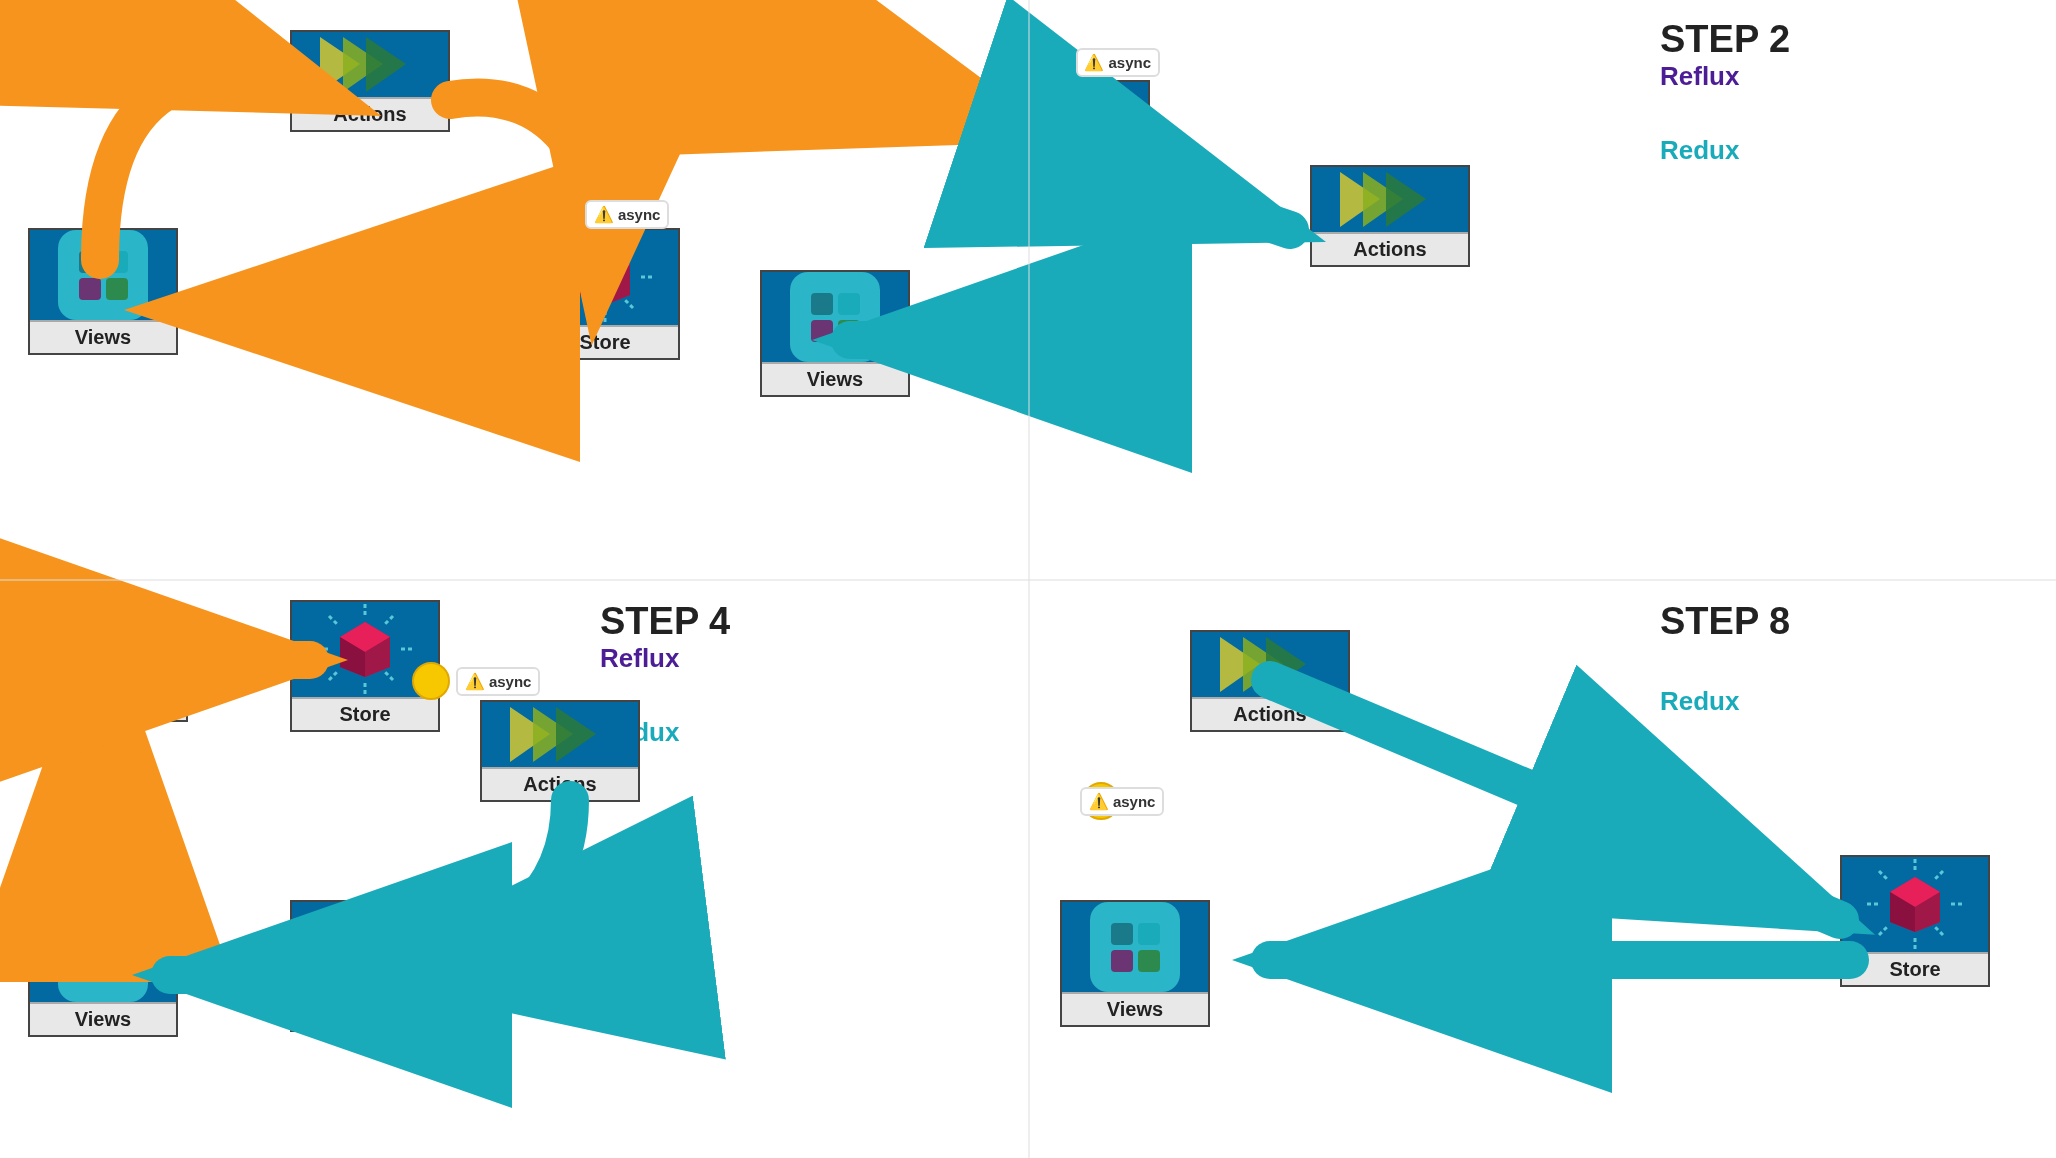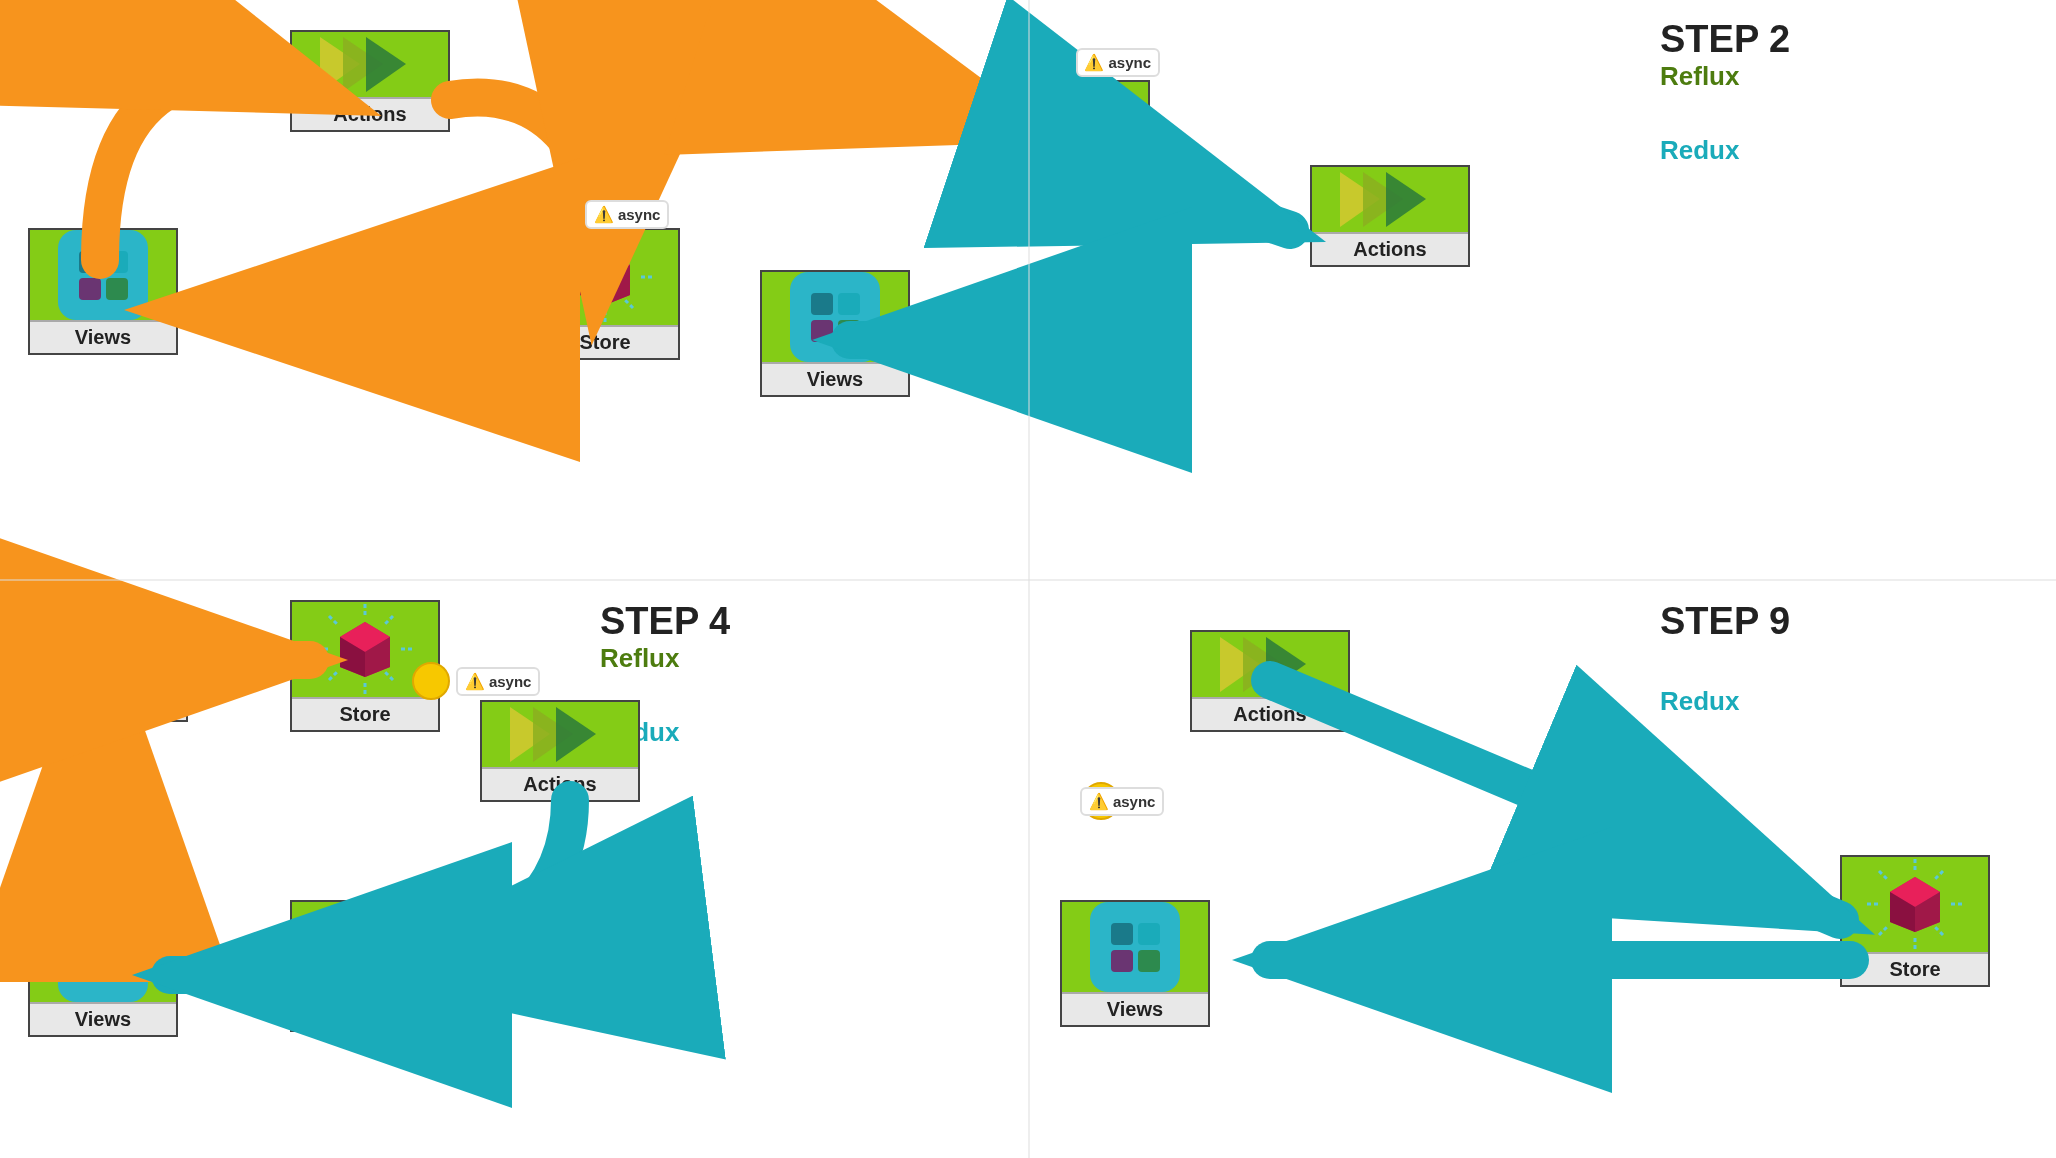--- a/index.html
+++ b/index.html
@@ -25,34 +25,34 @@
       font-weight: 900;
       color: #222;
       letter-spacing: 0;
     }
     .step-sub {
       font-size: 26px;
       font-weight: 700;
       display: block;
       line-height: 1.2;
     }
-    .orange { color: #4d7c0f; }
+    .orange { color: #4c1d95; }
     .teal   { color: #1AABBA; margin-top: 43px; }
 
     
     .node {
       position: absolute;
       display: flex;
       flex-direction: column;
       align-items: center;
       justify-content: flex-end;
     }
     .node-box {
       border: 2.5px solid #444;
-      background: #84cc16;
+      background: #0369a1;
       display: flex;
       flex-direction: column;
       align-items: center;
       justify-content: center;
       position: relative;
     }
     .node-label {
       font-size: 20px;
       font-weight: 700;
       color: #222;
@@ -456,21 +456,21 @@
   <svg class="arrow-svg" style="left:0;top:580px;width:360px;height:450px;">
     <defs>
       <marker id="ta3-2" markerWidth="10" markerHeight="7" refX="9" refY="3.5" orient="auto">
         <polygon points="0,0 10,3.5 0,7" fill="#1AABBA"></polygon>
       </marker>
     </defs>
     <path d="M 300,395 L 170,395" stroke="#1AABBA" stroke-width="38" fill="none" marker-end="url(#ta3-2)" stroke-linecap="round"></path>
   </svg>
 
   <div class="step-label" style="left:1660px; top:600px;">
-    <span>STEP 9</span>
+    <span>STEP 8</span>
     <span class="step-sub teal">Redux</span>
   </div>
 
   <div class="node" style="left:1190px; top:630px;">
     <div class="node-box" style="width:160px;">
       <svg width="110" height="65" viewBox="0 0 110 65">
         <polygon points="5,5 5,60 45,32" fill="#D4C830" opacity="0.85"></polygon>
         <polygon points="28,5 28,60 68,32" fill="#8BAF20" opacity="0.85"></polygon>
         <polygon points="51,5 51,60 91,32" fill="#2A7A3A" opacity="0.85"></polygon>
       </svg>

